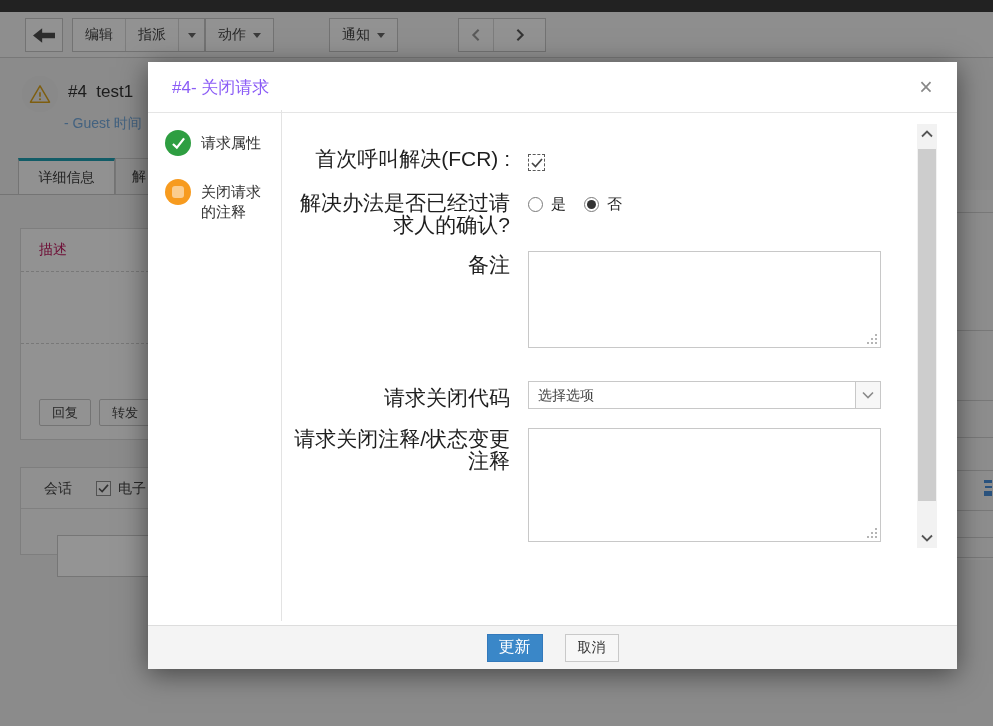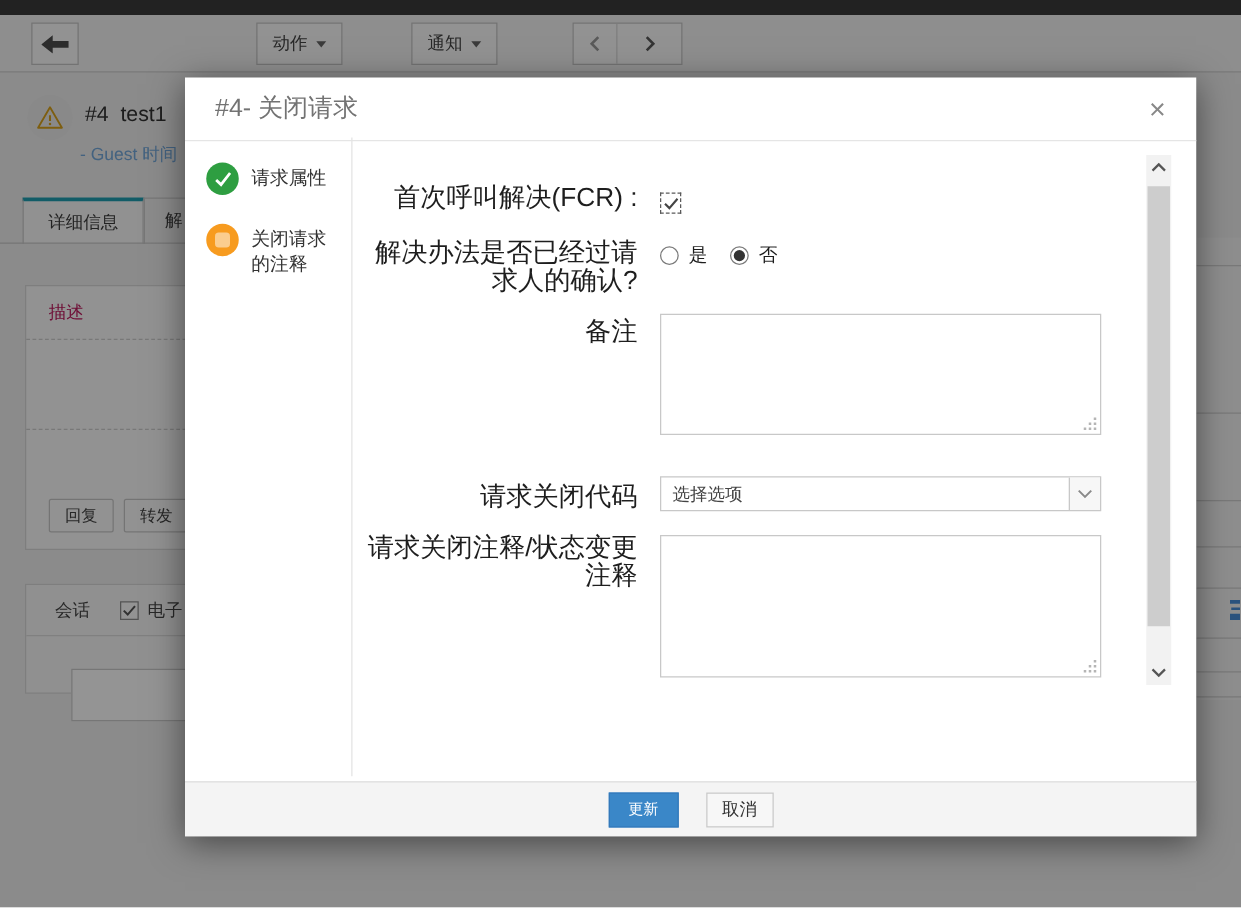--- a/index.html
+++ b/index.html
@@ -52,21 +52,21 @@
   .edge-frag { position:absolute; left:984px; top:478px; width:9px; height:20px; overflow:hidden; }
   .edge-frag i { position:absolute; display:block; background:#4a90d9; }
   .ef1 { left:0; top:2px; width:8px; height:3px; }
   .ef2 { left:1px; top:8px; width:7px; height:2px; }
   .ef3 { left:0; top:13px; width:8px; height:5px; }
 
   
   .overlay { position:absolute; left:0; top:0; width:993px; height:726px; background:rgba(0,0,0,0.42); }
   .modal { position:absolute; left:148px; top:62px; width:809px; height:607px; background:#fff; box-shadow:0 5px 26px rgba(0,0,0,0.5); }
   .modal-header { position:absolute; left:0; top:0; width:100%; height:51px; border-bottom:1px solid #e5e5e5; }
-  .modal-title { position:absolute; left:24px; top:0; line-height:51px; font-size:20px; font-weight:500; color:#737373; white-space:pre; }
+  .modal-title { position:absolute; left:24px; top:0; line-height:51px; font-size:17px; font-weight:500; color:#8b5cf6; white-space:pre; }
   .modal-close { position:absolute; right:18px; top:12px; width:26px; height:26px; font-size:23px; line-height:26px; text-align:center; color:#888; cursor:pointer; }
 
   .modal-body { position:absolute; left:0; top:48px; width:100%; height:511px; }
   .steps { position:absolute; left:0; top:0; width:134px; height:100%; border-right:1px solid #e3e3e3; }
   .step { position:absolute; left:17px; display:flex; gap:10px; align-items:flex-start; cursor:pointer; }
   .step1 { top:20px; } .step2 { top:69px; }
   .step-icon-done { width:26px; height:26px; border-radius:50%; background:#2e9e41; display:flex; align-items:center; justify-content:center; flex:none; }
   .step-icon-current { width:26px; height:26px; border-radius:50%; background:#f79b1f; position:relative; flex:none; }
   .step-icon-current span { position:absolute; left:7px; top:7px; width:12px; height:12px; border-radius:3px; background:rgba(255,255,255,0.5); }
   .step-label { font-size:15px; color:#333; line-height:20px; padding-top:3px; white-space:pre-line; }
@@ -91,37 +91,48 @@
   .select { position:absolute; left:380px; top:271px; width:353px; height:28px; background:#fff; border:1px solid #c8c8c8; cursor:pointer; }
   .select-value { position:absolute; left:9px; top:0; line-height:26px; font-size:14px; color:#444; }
   .select-btn { position:absolute; right:0; top:0; width:25px; height:100%; border-left:1px solid #c8c8c8; background:#f7f7f7; display:flex; align-items:center; justify-content:center; }
 
   .sb { position:absolute; left:769px; top:14px; width:20px; height:424px; background:#f2f2f2; }
   .sb-up, .sb-down { position:absolute; left:0; width:100%; height:20px; display:flex; align-items:center; justify-content:center; cursor:pointer; }
   .sb-up { top:0; } .sb-down { bottom:0; }
   .sb-thumb { position:absolute; left:1px; top:25px; width:18px; height:352px; background:#cdcdcd; cursor:pointer; }
 
   .modal-footer { position:absolute; left:0; bottom:0; width:100%; height:44px; background:#f4f4f4; border-top:1px solid #ddd; display:flex; align-items:center; justify-content:center; gap:22px; }
-  .btn-update { width:56px; height:28px; background:#3a87c8; border:1px solid #3379bb; color:#fff; font-size:12px; display:flex; align-items:center; justify-content:center; cursor:pointer; }
+  .btn-update { width:56px; height:28px; background:#3a87c8; border:1px solid #3379bb; color:#fff; font-size:16px; display:flex; align-items:center; justify-content:center; cursor:pointer; }
   .btn-cancel { width:54px; height:28px; background:#f7f7f7; border:1px solid #c9c9c9; color:#333; font-size:14px; display:flex; align-items:center; justify-content:center; cursor:pointer; }
 </style>
 </head>
 <body>
 
 <div class="screen">
 
   <div class="top-strip"></div>
 
   <div class="toolbar">
     <div class="tb-group g-back">
       <div class="tb-seg">
         <svg width="22" height="15" viewBox="0 0 24 16">
             <polygon points="10,0 0,8 10,16 10,11 24,11 24,5 10,5" fill="#4d4d4d"></polygon>
           </svg>
       </div>
+    </div>
+    <div class="tb-group g-edit">
+      <div class="tb-seg">
+          <span>编辑</span>
+        </div>
+      <div class="tb-seg">
+          <span>指派</span>
+        </div>
+      <div class="tb-seg seg-caret">
+          <span class="caret"></span>
+        </div>
     </div>
     <div class="tb-group g-actions">
       <div class="tb-seg">
           <span>动作</span>
           <span class="caret"></span>
         </div>
     </div>
     <div class="tb-group g-notify">
       <div class="tb-seg">
           <span>通知</span>

